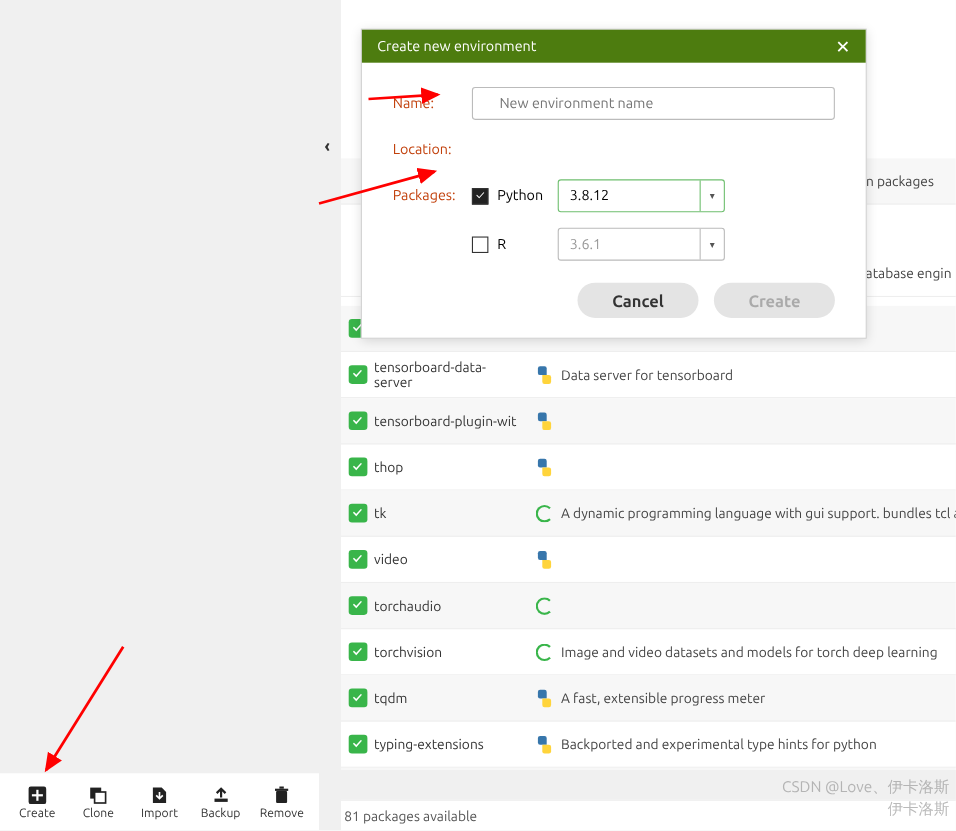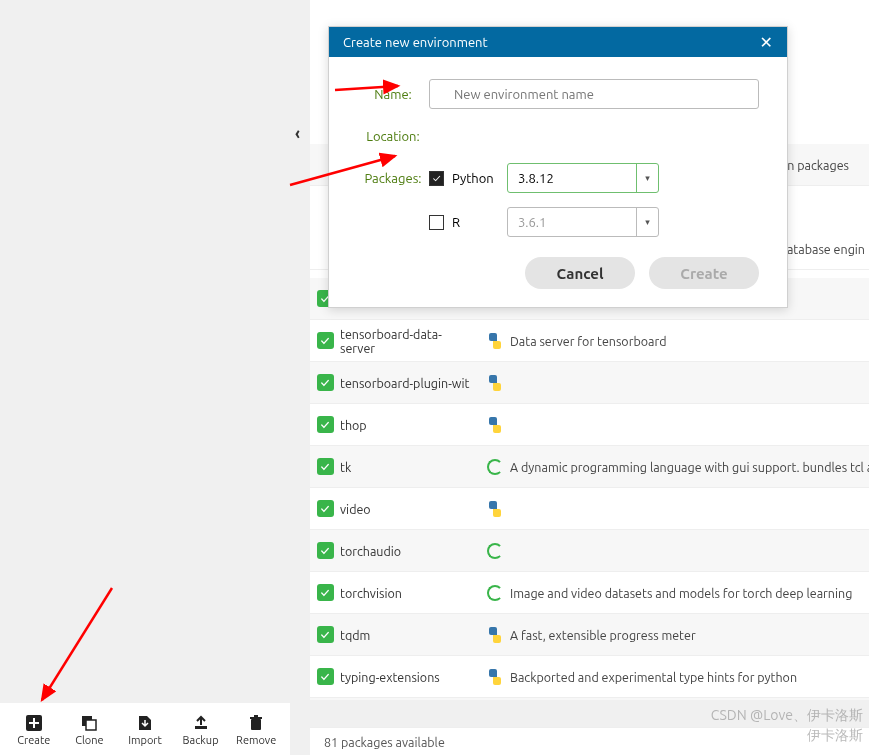--- a/index.html
+++ b/index.html
@@ -19,29 +19,29 @@
 .pkg-name { width: 140px; padding-right: 6px; }
 .pkg-icon { width: 30px; display: flex; align-items: center; justify-content: center; }
 .pkg-desc { flex: 1; white-space: nowrap; overflow: hidden; text-overflow: clip; color: #444; }
 
 .checkbox-green { width: 17px; height: 17px; background: #39b54a; border-radius: 3px; display: flex; align-items: center; justify-content: center; color: #fff; font-size: 12px; font-weight: bold; }
 .py-icon { width: 16px; height: 16px; position: relative; }
 .py-icon::before { content: ""; position: absolute; width: 8px; height: 8px; background: #3776ab; border-radius: 2px 2px 0 2px; top: 0; left: 2px; }
 .py-icon::after { content: ""; position: absolute; width: 8px; height: 8px; background: #ffd43b; border-radius: 0 2px 2px 2px; bottom: 0; right: 2px; }
 .spin-icon { width: 16px; height: 16px; border: 2.5px solid #39b54a; border-right-color: transparent; border-radius: 50%; }
 
-.status-bar { position: absolute; left: 310px; bottom: 0; right: 0; height: 28px; background: #fff; display: flex; align-items: center; padding: 0 14px; font-size: 12.5px; color: #555; border-top: 1px solid #eee; }
+.status-bar { position: absolute; left: 310px; bottom: 0; right: 0; height: 28px; background: #fff; display: flex; align-items: center; padding: 0 3px; font-size: 12.5px; color: #555; border-top: 1px solid #eee; }
 
 
 .modal { position: absolute; left: 328px; top: 26px; width: 460px; background: #fff; border: 1px solid #d0d0d0; box-shadow: 0 2px 10px rgba(0,0,0,0.15); }
-.modal-header { height: 30px; background: #0369a1; color: #fff; display: flex; align-items: center; padding: 0 14px; font-size: 13px; gap: 20px; }
+.modal-header { height: 30px; background: #4d7c0f; color: #fff; display: flex; align-items: center; padding: 0 14px; font-size: 13px; gap: 20px; }
 .modal-close { margin-left: auto; cursor: pointer; font-size: 16px; }
 .modal-body { padding: 22px 28px 18px 28px; }
 .form-row { display: flex; align-items: center; margin-bottom: 20px; }
-.form-label { width: 72px; font-size: 13px; color: #4d7c0f; text-align: center; }
+.form-label { width: 72px; font-size: 13px; color: #c2410c; }
 .text-input { flex: 1; height: 30px; border: 1px solid #bbb; border-radius: 3px; padding: 0 24px; font-size: 13px; color: #888; }
 .pkg-opt-row { display: flex; align-items: center; margin-bottom: 14px; }
 .pkg-opt-row .spacer { width: 72px; }
 .pkg-opt-row .chk { width: 78px; display: flex; align-items: center; gap: 8px; font-size: 13px; }
 .pkg-opt-row .sel { width: 152px; height: 30px; border: 1px solid #6fbf6f; border-radius: 3px; display: flex; align-items: center; font-size: 13px; }
 .pkg-opt-row .sel.disabled { border-color: #bbb; color: #999; }
 .pkg-opt-row .sel .val { flex: 1; padding: 0 10px; }
 .pkg-opt-row .sel .caret { width: 22px; height: 100%; border-left: 1px solid #6fbf6f; display: flex; align-items: center; justify-content: center; font-size: 9px; color: #555; }
 .pkg-opt-row .sel.disabled .caret { border-left-color: #bbb; }
 .cb { width: 15px; height: 15px; border: 1.5px solid #333; display: inline-flex; align-items: center; justify-content: center; font-size: 11px; }

